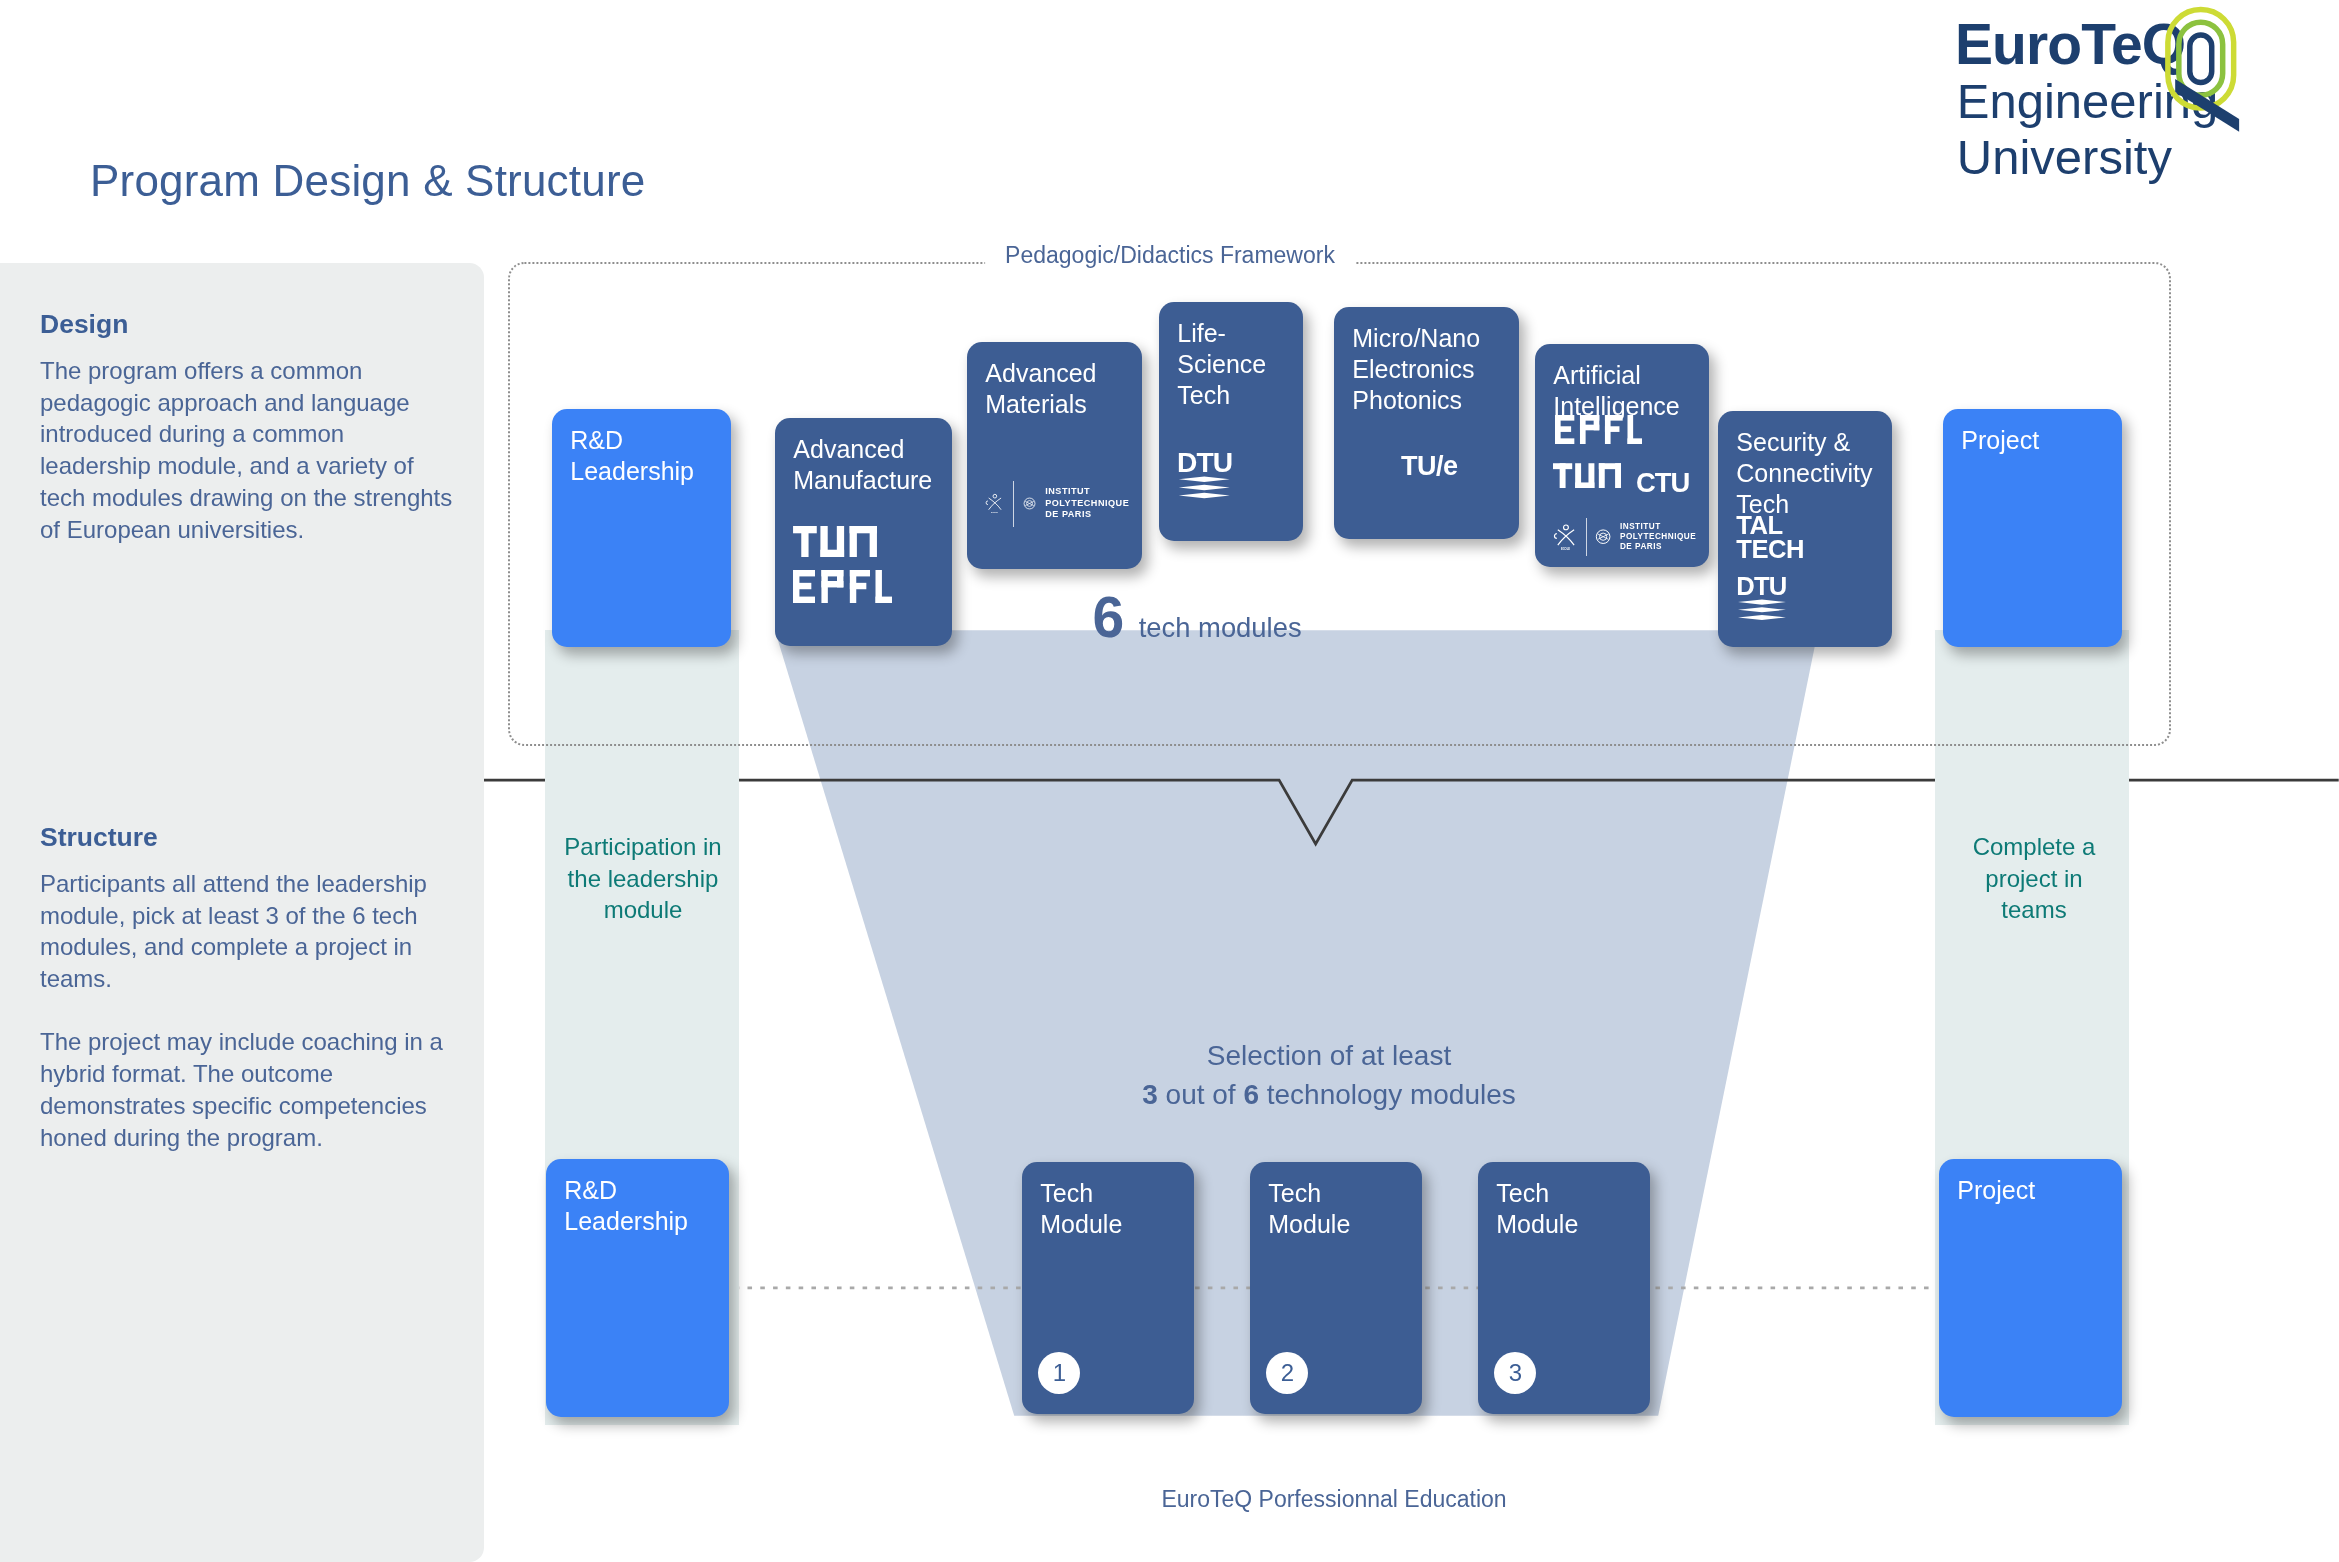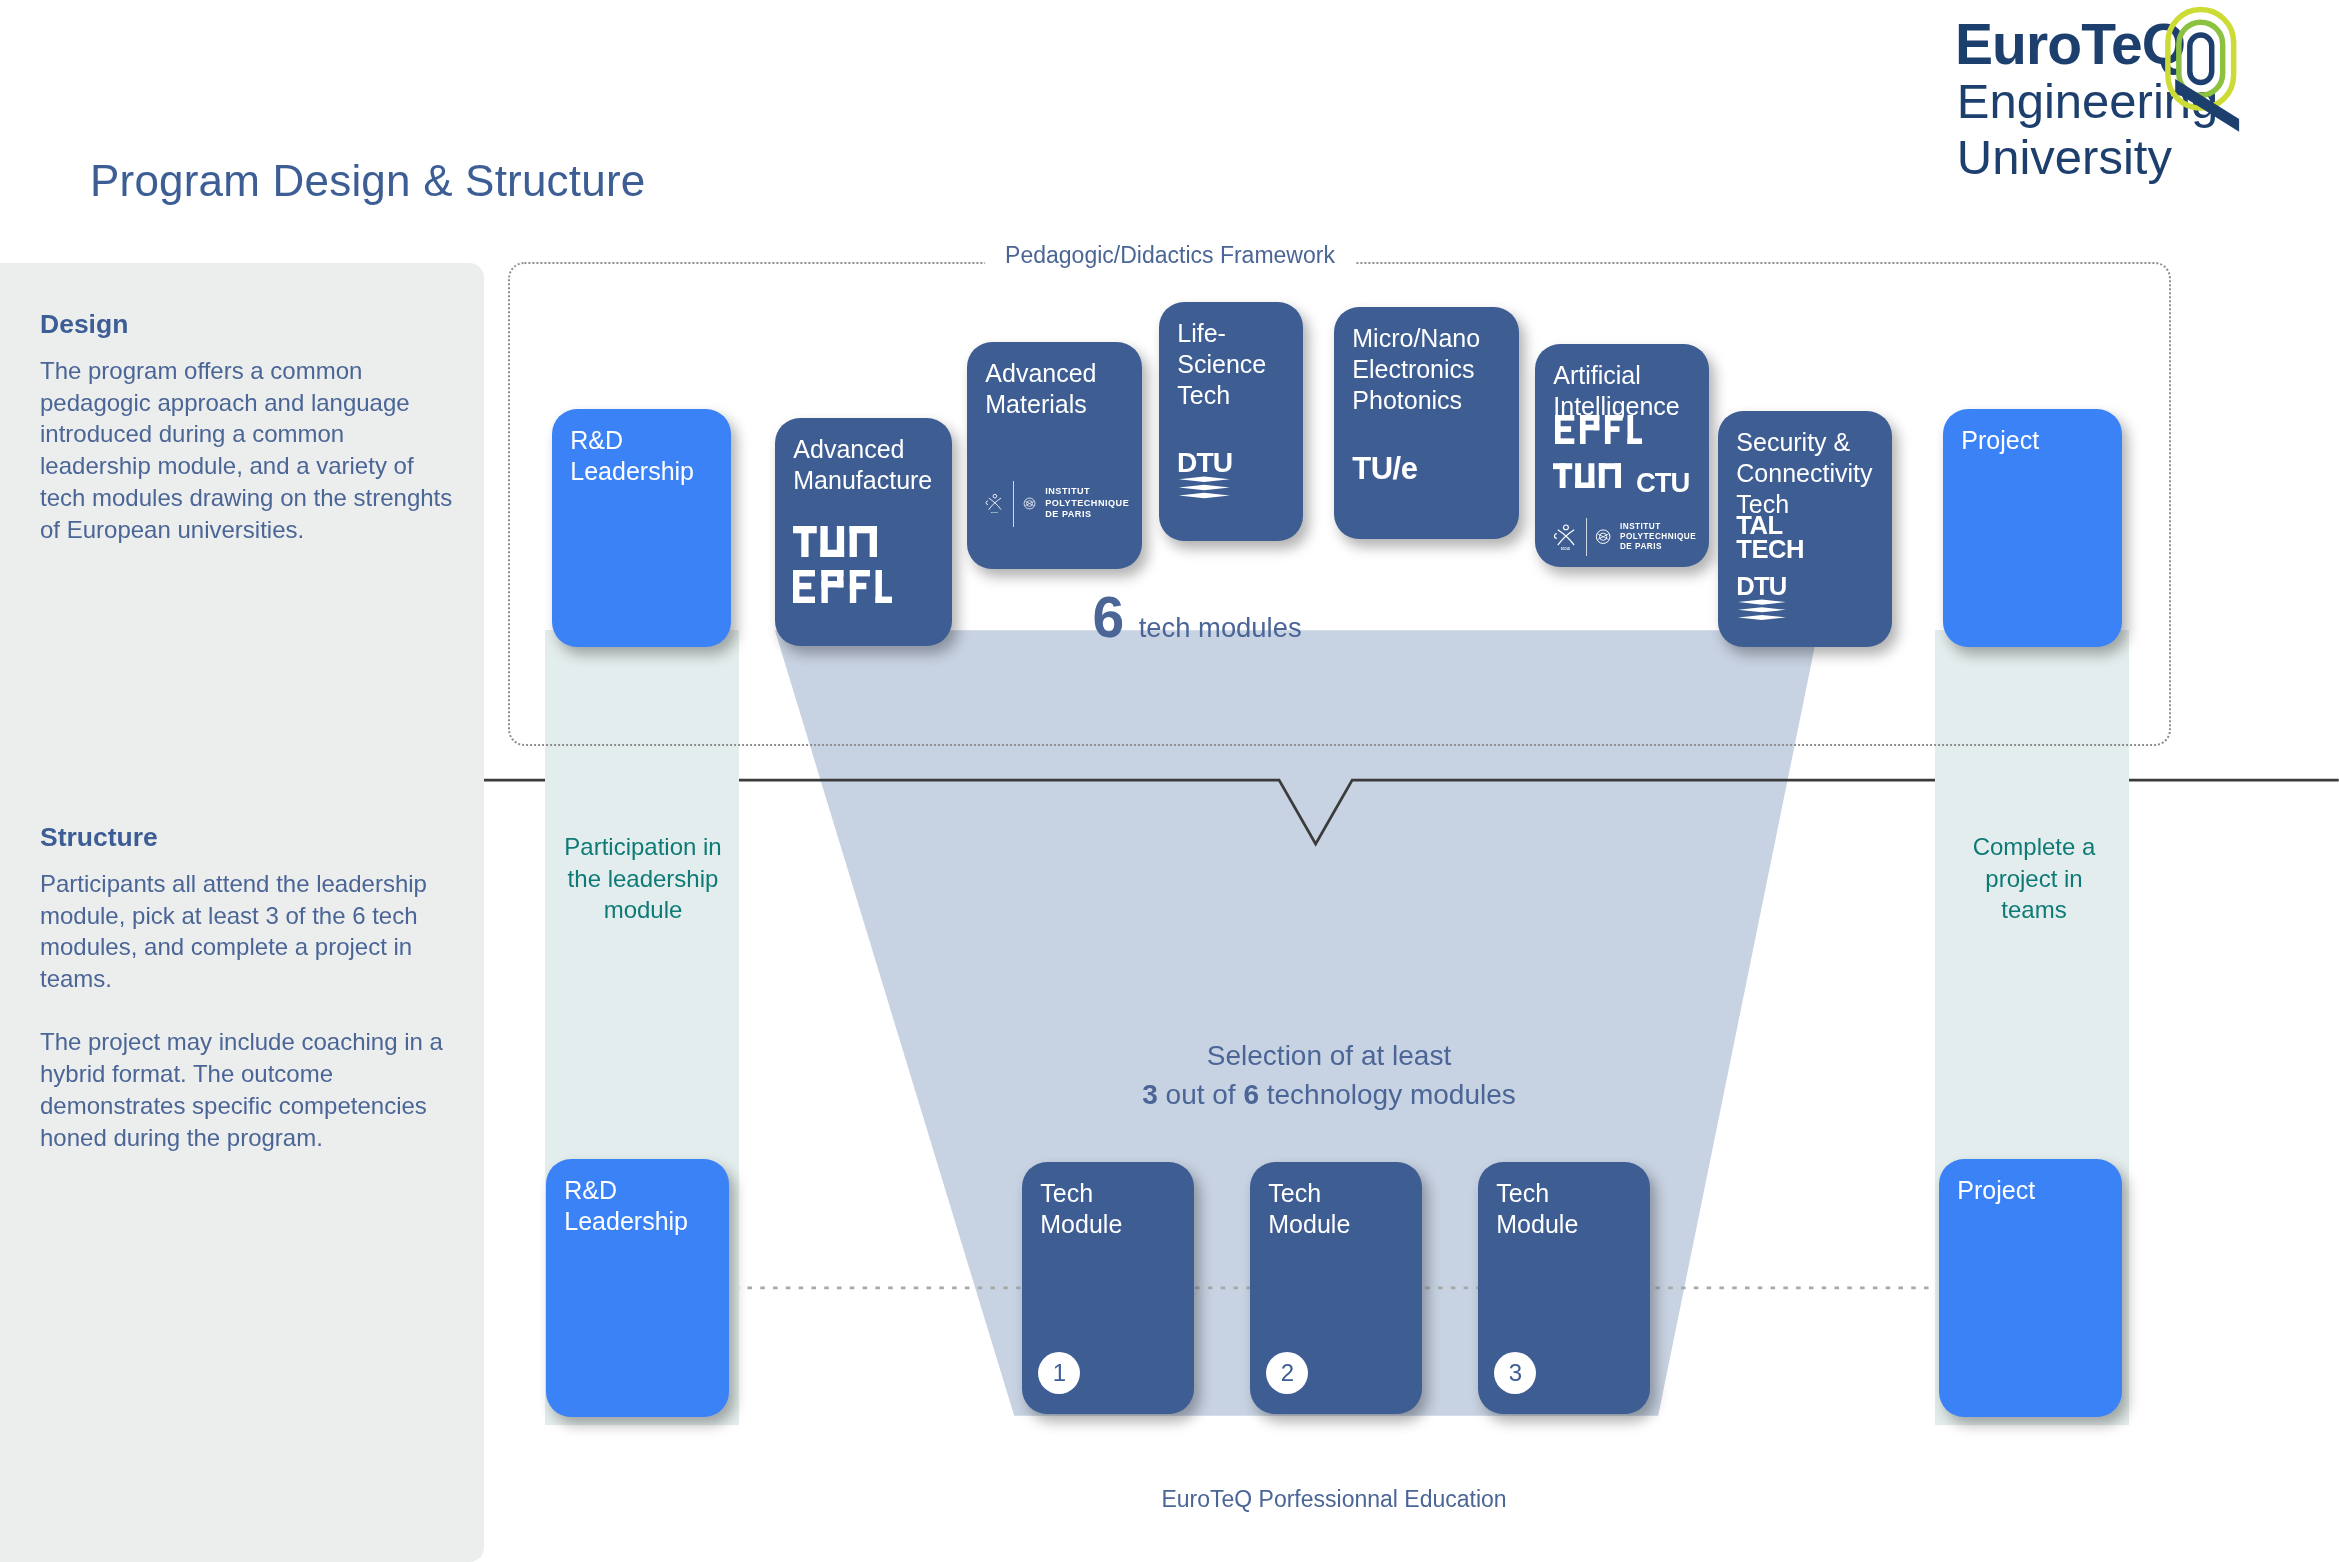--- a/index.html
+++ b/index.html
@@ -130,21 +130,21 @@
   
   .tint-band {
     position: absolute;
     width: 194px;
     background: #e4eded;
   }
 
   
   .card {
     position: absolute;
-    border-radius: 25px;
+    border-radius: 15px;
     box-sizing: border-box;
     padding: 16.4px 18.3px 0 18.3px;
     color: #ffffff;
     box-shadow: 5.5px 7.3px 12.8px rgba(0,0,0,0.30);
   }
   .card.blue  { background: #3d5d93; }
   .card.teal  { background: #3b82f6; }
   .card-title {
     font-size: 25px;
     line-height: 1.23;
@@ -341,21 +341,21 @@
       </g>
     </svg>
   </div>
 </div>
 
 <div class="card blue" style="left:1334px; top:307px; width:185px; height:232px;">
   <div class="card-title">Micro/Nano
 Electronics
 Photonics</div>
   <div class="card-logos" style="top:144px;">
-    <div style="font-size:31px; font-weight:bold; letter-spacing:-0.5px;">TU/e</div>
+    <div style="font-size:27px; font-weight:bold; letter-spacing:-0.5px;text-align:center;">TU/e</div>
   </div>
 </div>
 
 <div class="card blue" style="left:1535px; top:344px; width:174px; height:223px;">
   <div class="card-title">Artificial
 Intelligence</div>
   <div class="card-logos" style="top:71px;">
     <svg class="uni-logo" width="91" height="29" viewBox="0 0 108 36">
       <g fill="#ffffff">
         <rect x="0" y="0" width="24" height="7"></rect>

